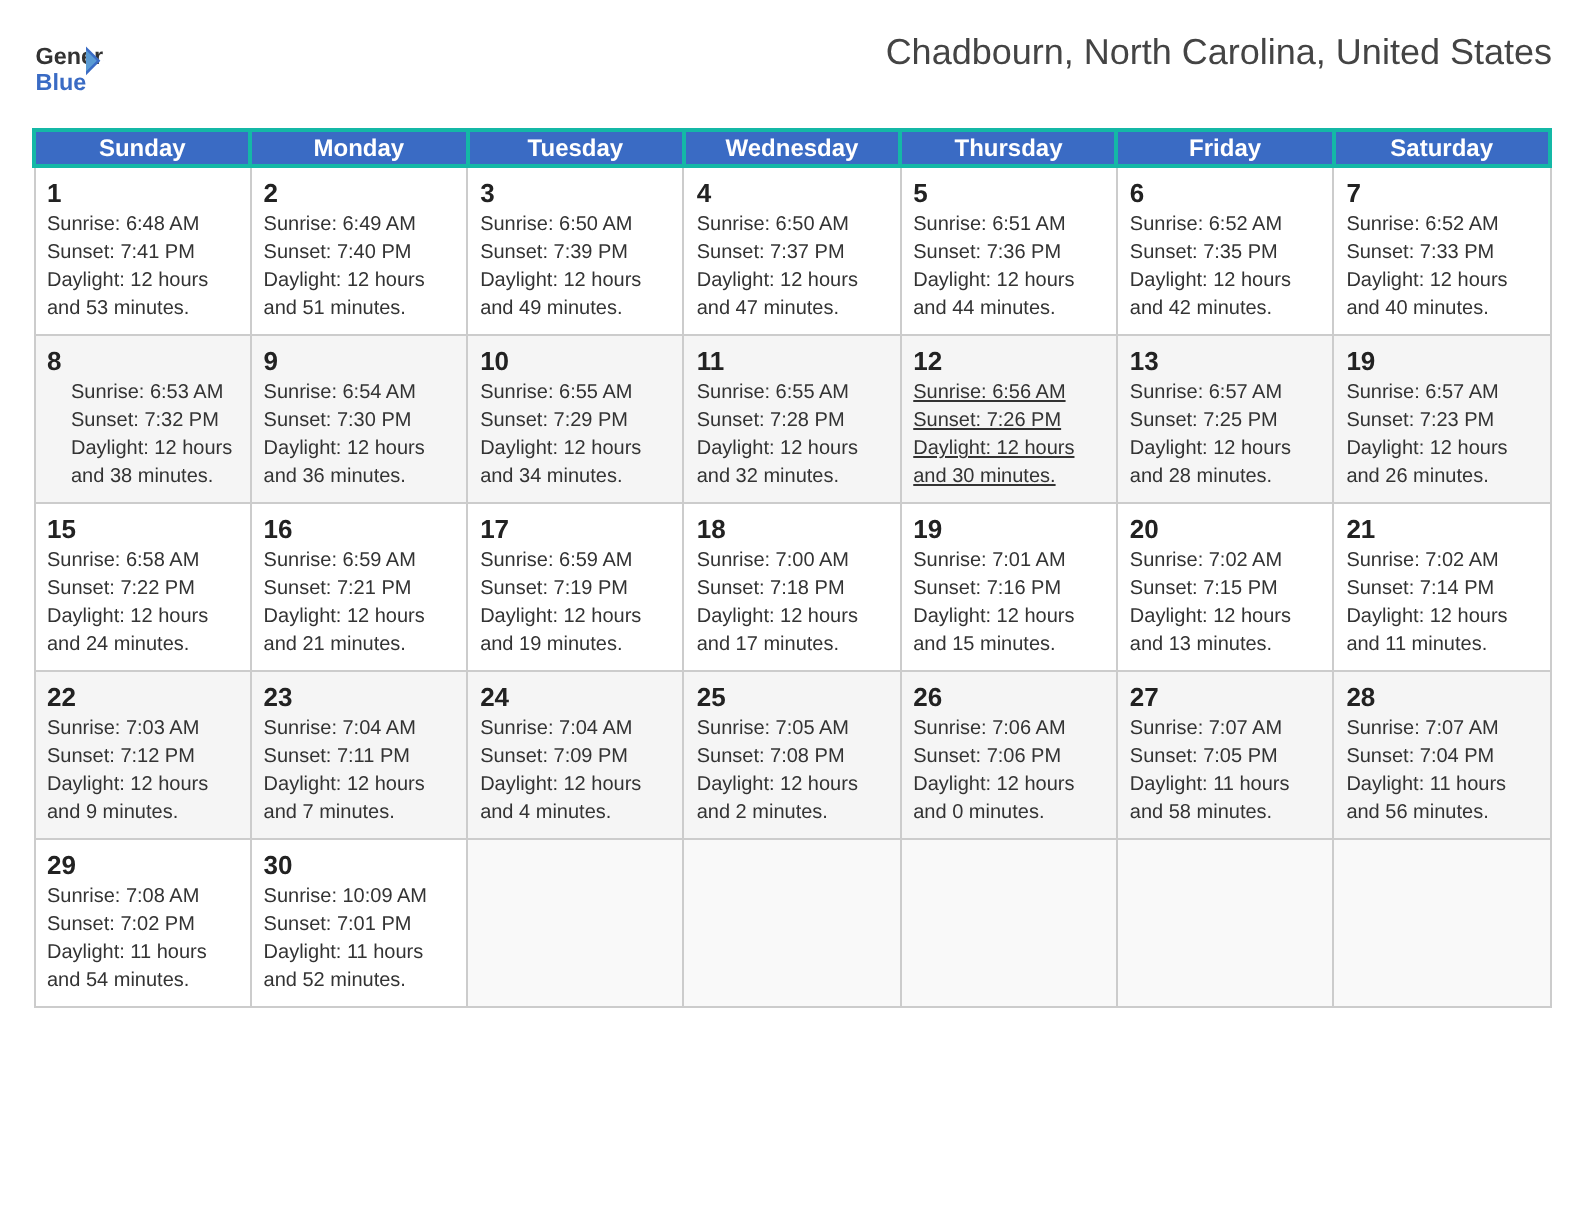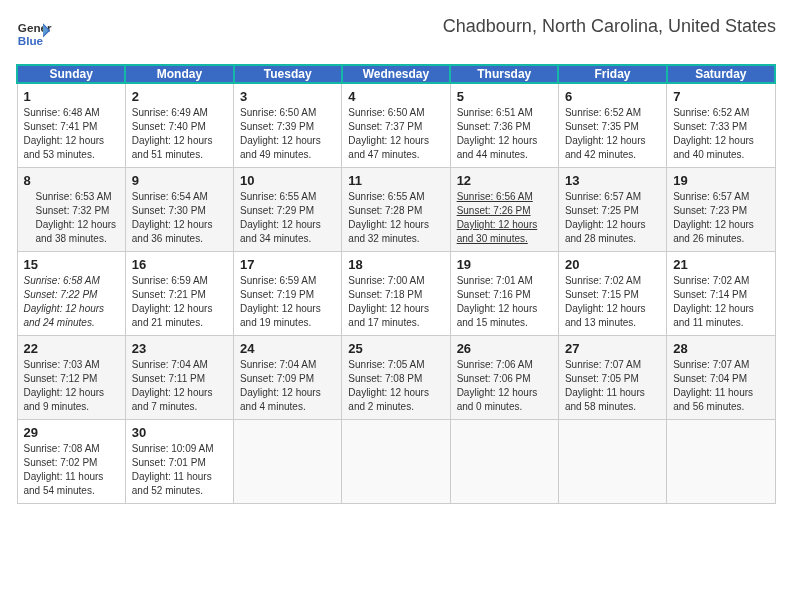--- a/index.html
+++ b/index.html
@@ -205,21 +205,21 @@
           <div class="day-number">19</div>
           <div class="day-info" style="white-space: pre-line;">Sunrise: 6:57 AM
 Sunset: 7:23 PM
 Daylight: 12 hours
 and 26 minutes.</div>
         </td>
       </tr>
       <tr>
         <td>
           <div class="day-number">15</div>
-          <div class="day-info" style="white-space: pre-line; font-style: italic;">Sunrise: 6:58 AM
+          <div class="day-info" style="white-space: pre-line;">Sunrise: 6:58 AM
 Sunset: 7:22 PM
 Daylight: 12 hours
 and 24 minutes.</div>
         </td>
         <td>
           <div class="day-number">16</div>
           <div class="day-info" style="white-space: pre-line;">Sunrise: 6:59 AM
 Sunset: 7:21 PM
 Daylight: 12 hours
 and 21 minutes.</div>

